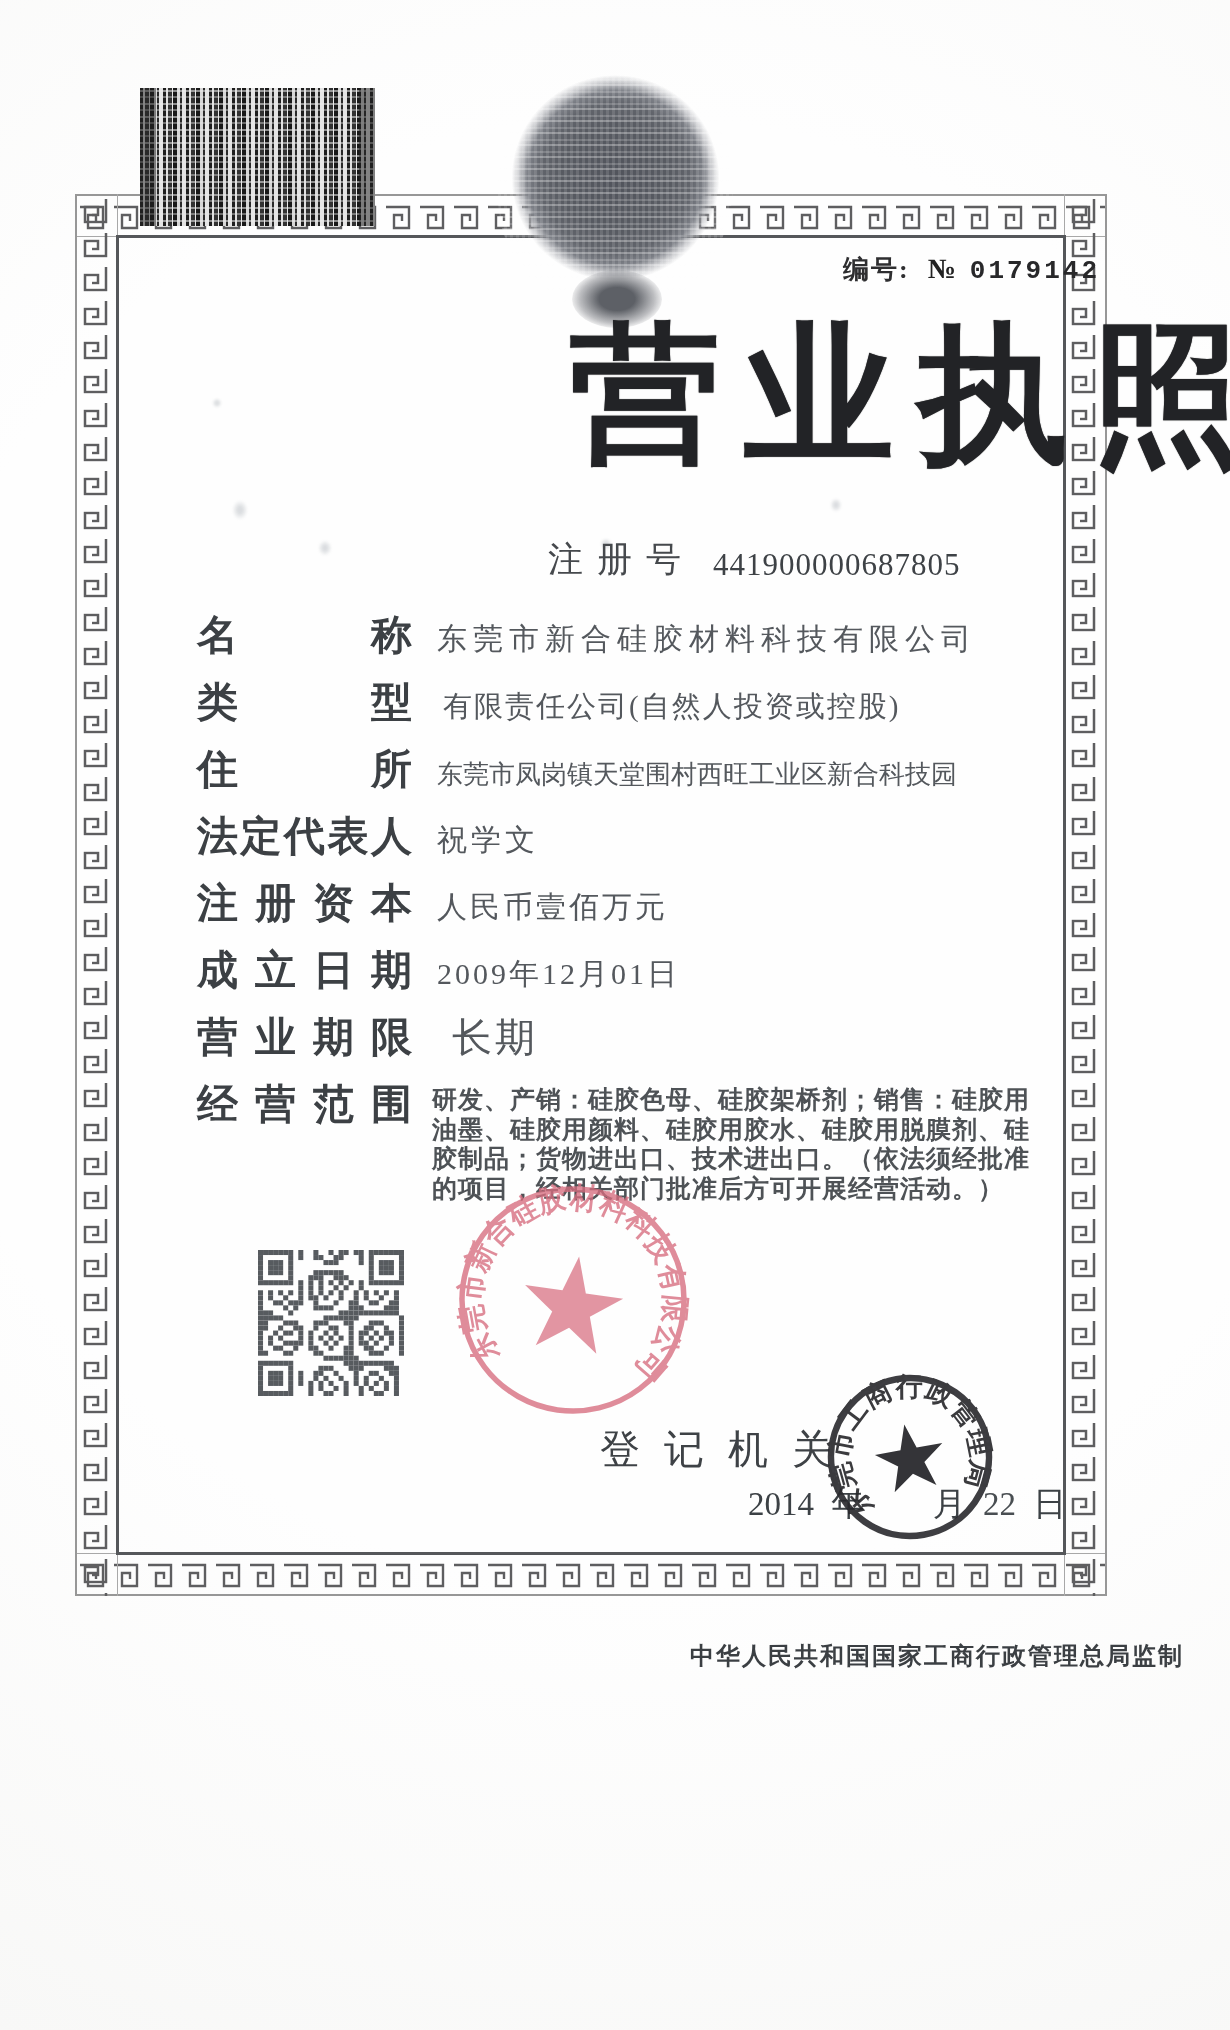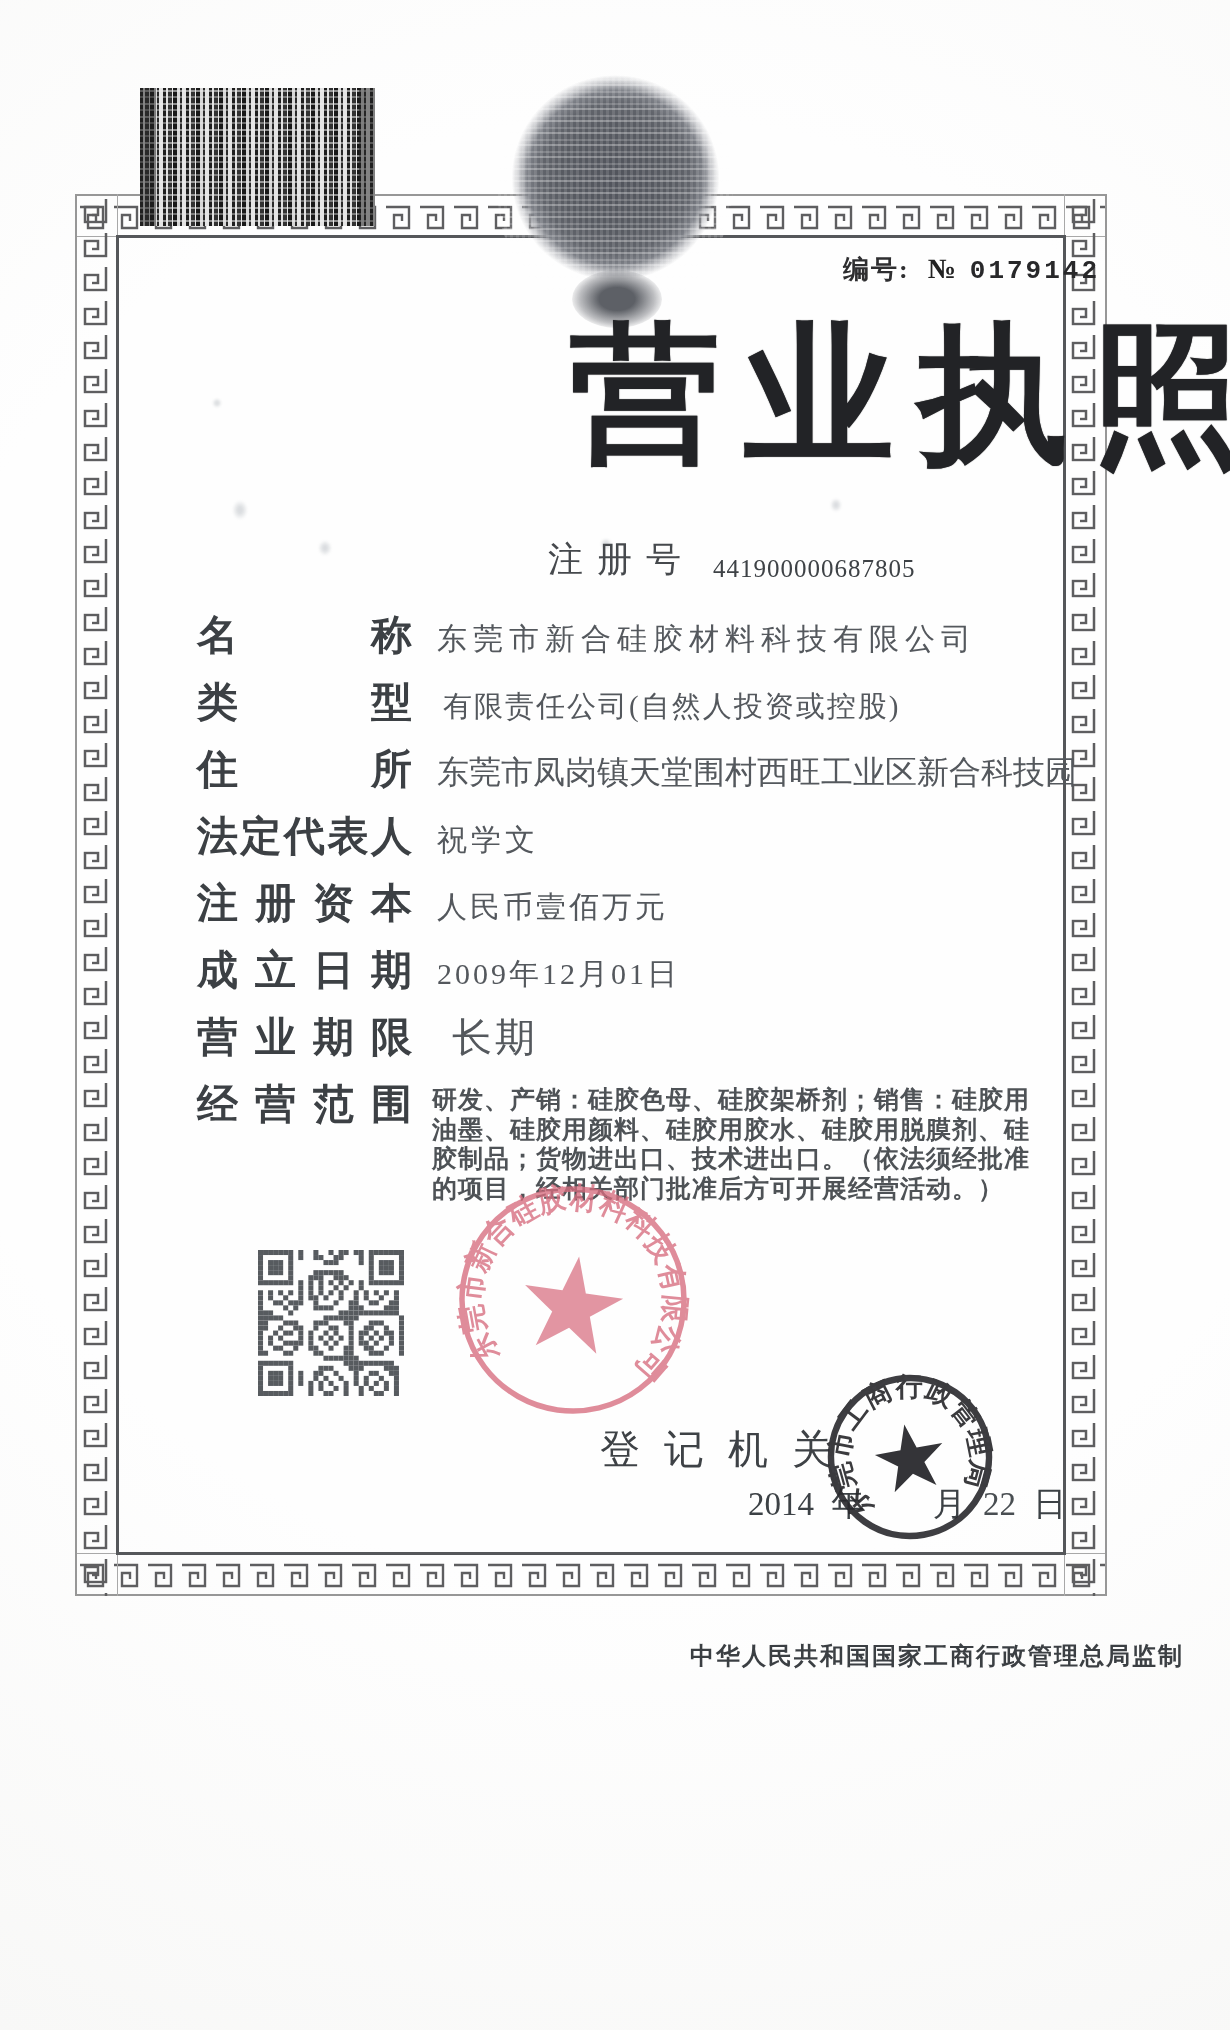--- a/index.html
+++ b/index.html
@@ -45,30 +45,30 @@
 
   
   .title{position:absolute;left:0;top:296px;width:100%;margin:0;text-align:right;z-index:4;
     font-family:Liberation Sans, sans-serif;
     font-size:150px;font-weight:900;color:#222326;letter-spacing:24px;text-indent:24px;
     text-shadow:0 0 1px #3a3a3a;}
 
   
   .regline{position:absolute;left:548px;top:516px;z-index:4;display:flex;align-items:flex-end;white-space:nowrap;margin-top:20px;}
   .reg-label{font-size:35px;color:#46494d;letter-spacing:14px;font-weight:500;}
-  .reg-num{font-size:25px;color:#3e4246;letter-spacing:1px;margin-left:18px;}
+  .reg-num{font-size:31px;color:#3e4246;letter-spacing:1px;margin-left:18px;}
 
   
   .fields{position:absolute;left:197px;top:608px;width:870px;z-index:4;}
   .frow{display:flex;align-items:baseline;min-height:67px;}
   .flabel{width:215px;flex:0 0 215px;display:flex;justify-content:space-between;
     font-size:41px;font-weight:600;color:#3c4044;}
   .fvalue{margin-left:25px;font-size:30px;color:#54585d;letter-spacing:6px;white-space:nowrap;}
   .r1 .fvalue{font-size:29px;letter-spacing:2px;margin-left:31px;}
-  .r2 .fvalue{font-size:32px;letter-spacing:0;}
+  .r2 .fvalue{font-size:26px;letter-spacing:0;}
   .r3 .fvalue{letter-spacing:4px;}
   .r4 .fvalue,.r5 .fvalue,.r6 .fvalue{letter-spacing:3px;}
   .r6 .fvalue{font-size:40px;margin-left:40px;}
   .r7{align-items:flex-start;}
   .r7 .fvalue{font-size:25px;line-height:29.5px;letter-spacing:1px;white-space:normal;
     width:606px;margin-top:8px;font-weight:600;color:#4e5256;margin-left:20px;}
 
   
   .qr{position:absolute;left:258px;top:1250px;width:146px;height:146px;z-index:4;opacity:.88;}
   .qr svg{display:block;width:100%;height:100%;}

